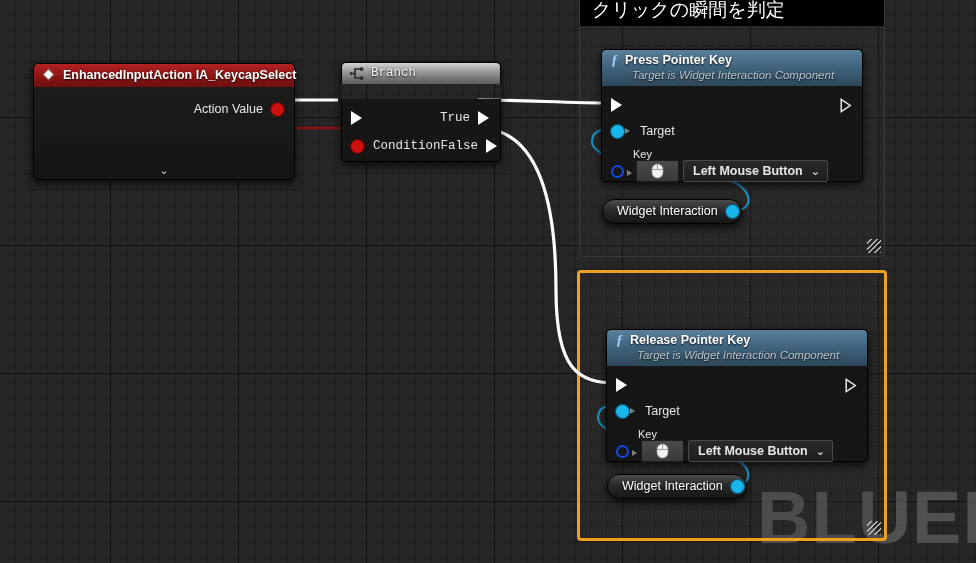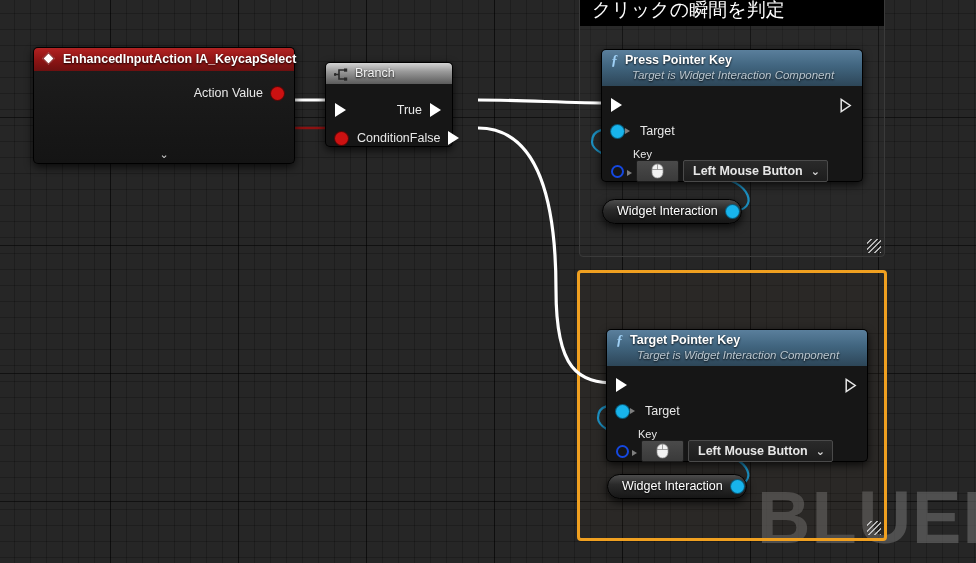--- a/index.html
+++ b/index.html
@@ -242,47 +242,47 @@
 
     <path d="M 478 100 C 520 100, 570 103, 612 103" stroke="#ffffff" stroke-width="3.2" fill="none"></path>
 
     <path d="M 478 128 C 512 128, 556 150, 556 290 C 556 370, 578 383, 617 383" stroke="#ffffff" stroke-width="3.2" fill="none"></path>
 
     <path d="M 732 211 C 760 211, 752 180, 712 176 C 660 171, 592 160, 592 142 C 592 128, 606 129, 617 130" stroke="#1c8fc0" stroke-width="2.2" fill="none"></path>
 
     <path d="M 731 486 C 760 486, 752 456, 712 452 C 660 447, 598 436, 598 418 C 598 404, 612 405, 622 406" stroke="#1c8fc0" stroke-width="2.2" fill="none"></path>
   </svg>
 
-  <div class="node event" style="left:33px; top:47px; width:262px;">
+  <div class="node event" style="left:33px; top:63px; width:262px;">
     <div class="node-head">
       <span class="diamond-icon"></span>
       <span class="node-title">EnhancedInputAction IA_KeycapSelect</span>
     </div>
     <div class="node-body" style="height:93px; padding:8px 10px 0 10px;">
       <div class="pin-row" style="justify-content:flex-end;">
         <span class="pin-label">Action Value</span>
         <span class="dot-pin filled-red" style="margin-left:8px;"></span>
       </div>
       <div class="expand-chevron">⌄</div>
     </div>
   </div>
 
-  <div class="node flow" style="left:325px; top:62px; width:128px;">
+  <div class="node flow" style="left:341px; top:62px; width:160px;font-family:Liberation Mono, monospace;">
     <div class="node-head" style="padding:3px 9px 3px 8px;">
       <span class="branch-icon">
         <svg width="14" height="13" viewBox="0 0 14 13">
           <path d="M1 6.5 H5 M5 6.5 V2 H11 M5 6.5 V11 H11" stroke="#2a2a2a" stroke-width="1.6" fill="none"></path>
           <rect x="10" y="0.5" width="3.2" height="3.2" fill="#2a2a2a"></rect>
           <rect x="10" y="9.5" width="3.2" height="3.2" fill="#2a2a2a"></rect>
           <circle cx="1" cy="6.5" r="1.4" fill="#2a2a2a"></circle>
         </svg>
       </span>
       <span class="node-title">Branch</span>
     </div>
-    <div class="node-body" style="height:63px; padding:12px 9px 0 9px;">
+    <div class="node-body" style="height:63px; padding:5px 9px 0 9px;margin-top:15px;">
       <div class="pin-row">
         <span class="exec-pin">
             <span class="tri"></span>
           </span>
         <span style="flex:1"></span>
         <span class="pin-label">True</span>
         <span class="exec-pin" style="margin-left:8px;">
             <span class="tri"></span>
           </span>
       </div>
@@ -354,21 +354,21 @@
 
   <div class="node pill" style="left:602px; top:199px; width:140px; height:25px;">
     <span class="pill-label">Widget Interaction</span>
     <span class="dot-pin filled-cyan" style="margin-left:8px;"></span>
   </div>
 
   <div class="node func" style="left:606px; top:329px; width:262px;">
     <div class="node-head">
       <div class="func-row">
         <span class="f-icon">ƒ</span>
-        <span class="node-title">Target Pointer Key</span>
+        <span class="node-title">Release Pointer Key</span>
       </div>
       <span class="node-sub">Target is Widget Interaction Component</span>
     </div>
     <div class="node-body" style="height:96px; padding:6px 9px 0 9px;">
       <div class="pin-row" style="height:26px;">
         <span class="exec-pin">
             <span class="tri"></span>
           </span>
         <span style="flex:1"></span>
         <span class="exec-pin hollow">

